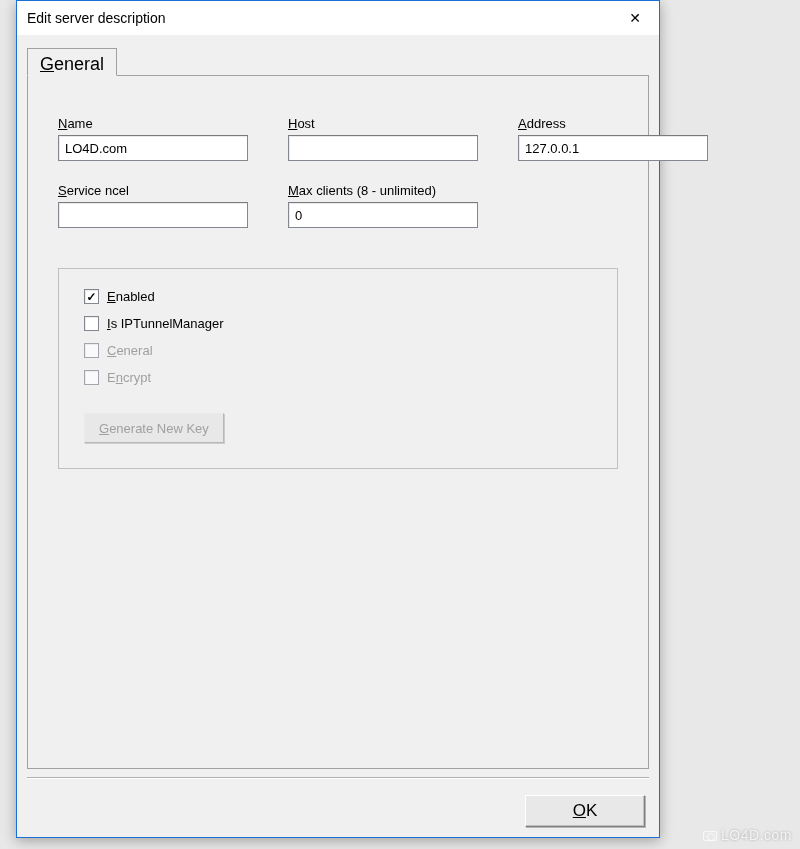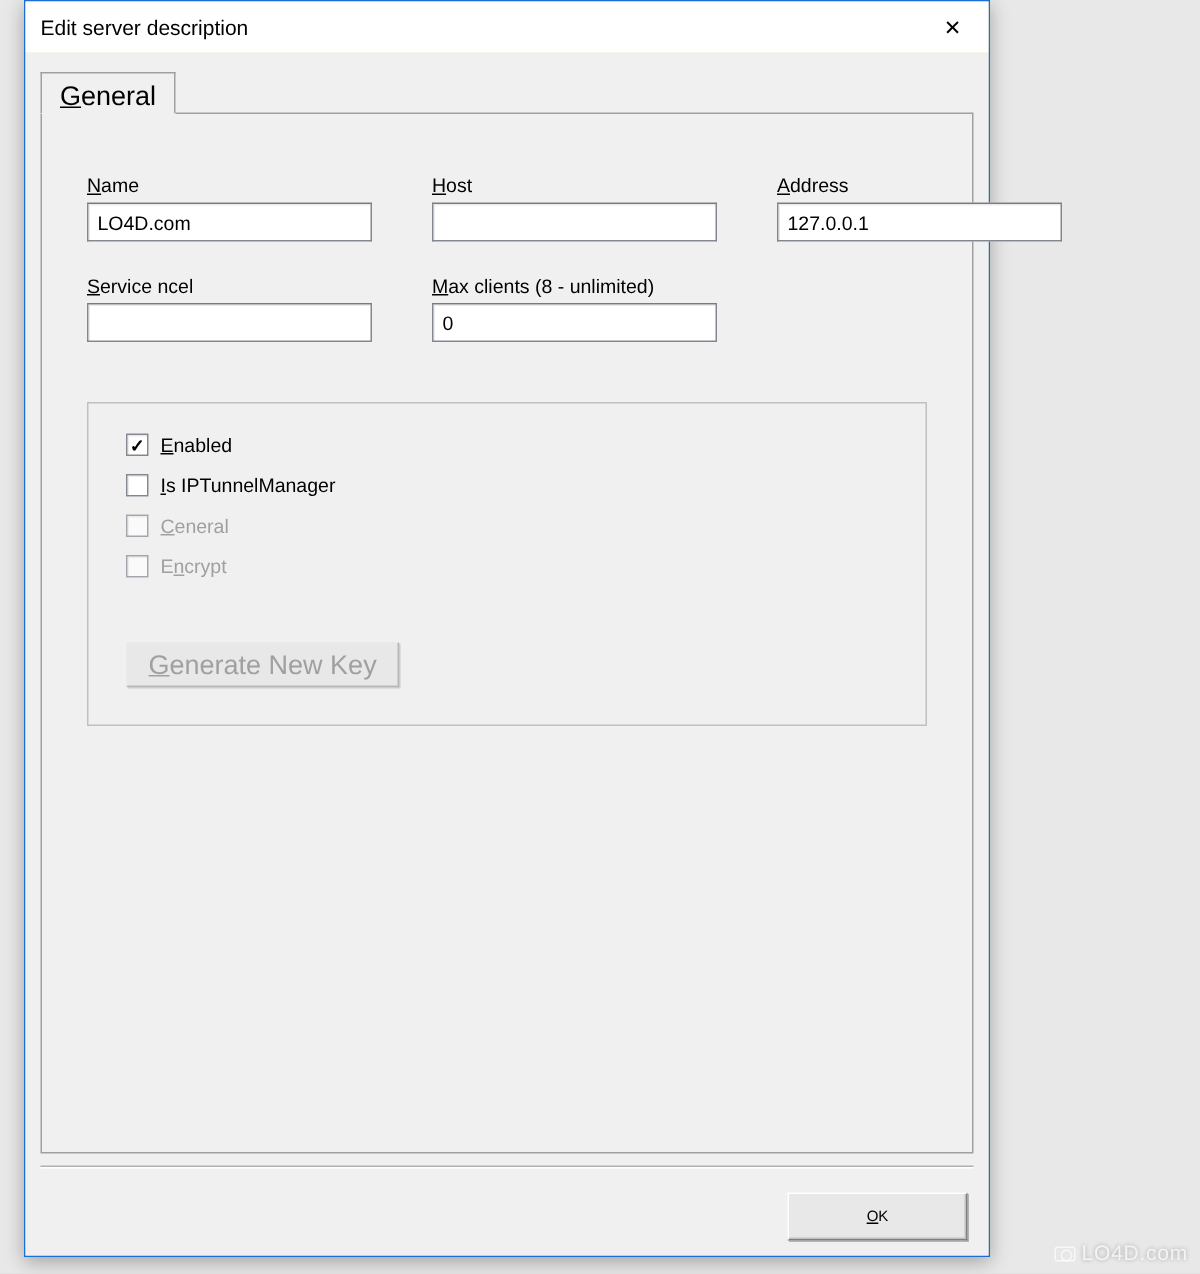--- a/index.html
+++ b/index.html
@@ -129,31 +129,31 @@
       align-items: center;
       justify-content: center;
       font-size: 12px;
       line-height: 1;
     }
     .check.disabled { opacity: 0.7; }
     .check.checked::after { content: "✓"; font-weight: bold; color: #000; position: relative; top:0; }
     .pw-block { margin-top: 12px; }
     .pw-input { width: 100%; }
     .gen-btn {
-      margin-top: 31px;
+      margin-top: 16px;
       height: 30px;
       padding: 0 14px;
       background: #e8e8e8;
       border: 1px solid #b8b8b8;
       border-top-color: #eaeaea;
       border-left-color: #eaeaea;
       box-shadow: 1px 1px 0 rgba(0,0,0,0.15);
       color: #a0a0a0;
       font-family: inherit;
-      font-size: 18px;
+      font-size: 13px;
     }
     .gen-btn u { text-decoration: underline; }
     .separator {
       position: absolute;
       left: 10px;
       right: 10px;
       bottom: 58px;
       height: 2px;
       border-top: 1px solid #b0b0b0;
       border-bottom: 1px solid #ffffff;
@@ -167,21 +167,21 @@
     }
     .dlg-btn {
       width: 120px;
       height: 32px;
       background: #e8e8e8;
       border: 1px solid #808080;
       border-top-color: #ffffff;
       border-left-color: #ffffff;
       box-shadow: 1px 1px 0 rgba(0,0,0,0.25), inset -1px -1px 0 #c0c0c0;
       font-family: inherit;
-      font-size: 10px;
+      font-size: 17px;
       color: #000;
       cursor: pointer;
     }
     .dlg-btn u { text-decoration: underline; }
     .watermark {
       position: absolute;
       right: 8px;
       bottom: 6px;
       font-size: 14px;
       color: rgba(255,255,255,0.75);

